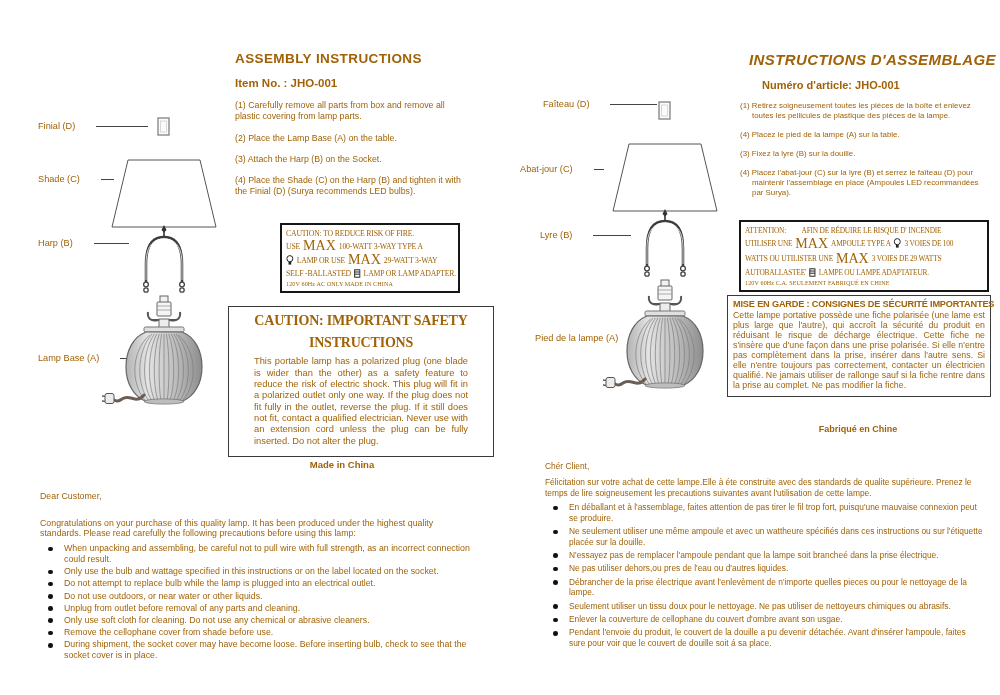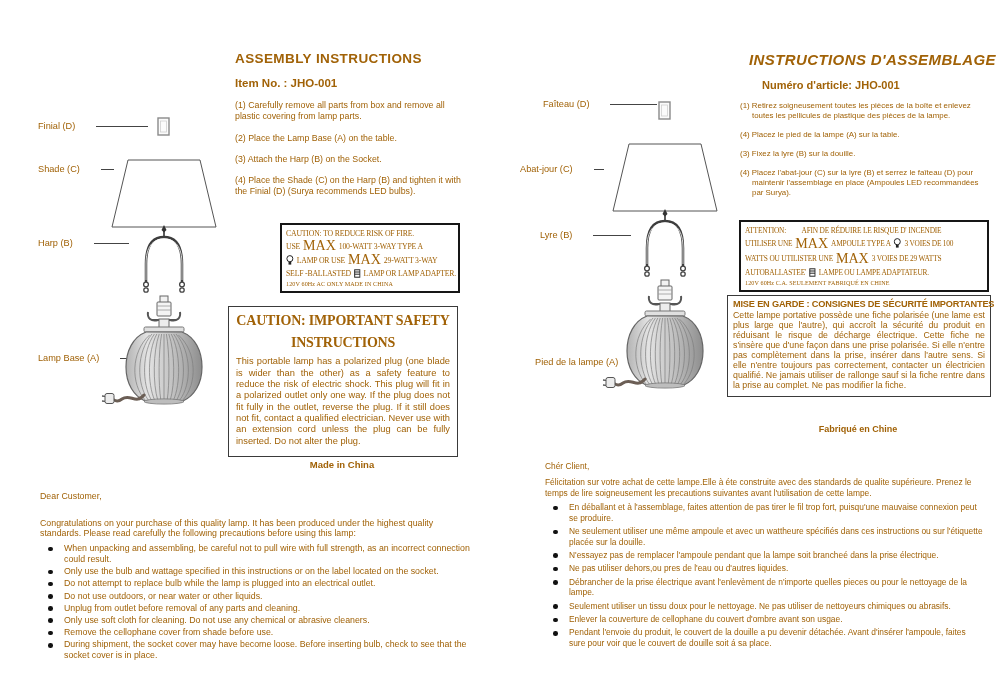--- a/index.html
+++ b/index.html
@@ -24,21 +24,21 @@
              font-family:"Liberation Serif", serif; padding:2px 4px 3px; }
   .wline { display:flex; align-items:center; gap:3px; white-space:nowrap;
            font-size:8px; letter-spacing:-0.2px; height:12px;
            transform:scaleX(0.97); transform-origin:0 50%; }
   .warnbox-fr .wline { font-size:7.6px; }
   .wline .max { font-size:14.5px; line-height:0.9; letter-spacing:0; }
   .wline.tiny { font-size:6.3px; height:9px; letter-spacing:0.1px; }
   .wgap { width:10px; }
 
   
-  .cautionbox { border:1.5px solid #3a3a3a; background:#fff; padding:3px 7px 9px; }
+  .cautionbox { border:1.5px solid #3a3a3a; background:#fff; padding:3px 25px 9px; }
   .caution-t { font-family:"Liberation Serif", serif; font-weight:bold;
                font-size:14px; text-align:center; line-height:1.55;
                letter-spacing:-0.2px; }
   .caution-b { font-size:9.3px; line-height:1.22; text-align:justify; margin-top:3px; }
 
   .misebox { border:1.5px solid #3a3a3a; background:#fff; padding:2px 5px 6px; }
   .mise-t { font-weight:bold; font-size:9.8px; white-space:nowrap;
             transform:scaleX(0.94); transform-origin:0 50%; letter-spacing:-0.2px; }
   .mise-b { font-size:8.8px; line-height:1.14; text-align:justify; margin-top:1px; }
 
@@ -188,21 +188,21 @@
       <div>INSTRUCTIONS</div>
     </div>
     <div class="caution-b">This portable lamp has a polarized plug (one blade is wider than the other) as a safety feature to reduce the risk of electric shock. This plug will fit in a polarized outlet only one way. If the plug does not fit fully in the outlet, reverse the plug. If it still does not fit, contact a qualified electrician. Never use with an extension cord unless the plug can be fully inserted. Do not alter the plug.</div>
   </div>
   <div class="abs madein" style="left:228px; top:459px; width:228px; font-size:9.5px;">Made in China</div>
 
   <div class="dlabel" style="left:38px; top:121px;">
     <span>Finial (D)</span>
       <span class="leader" style="width:52px;"></span>
   </div>
-  <div class="dlabel" style="left:38px; top:164px;">
+  <div class="dlabel" style="left:38px; top:174px;">
     <span>Shade (C)</span>
       <span class="leader" style="width:13px;"></span>
   </div>
   <div class="dlabel" style="left:38px; top:238px;">
     <span>Harp (B)</span>
       <span class="leader" style="width:35px;"></span>
   </div>
   <div class="dlabel" style="left:38px; top:353px;">
     <span>Lamp Base (A)</span>
       <span class="leader" style="width:22px;"></span>
@@ -289,21 +289,21 @@
       <span class="leader" style="width:47px;"></span>
   </div>
   <div class="dlabel" style="left:520px; top:164px;">
     <span>Abat-jour (C)</span>
       <span class="leader" style="width:10px;"></span>
   </div>
   <div class="dlabel" style="left:540px; top:230px;">
     <span>Lyre (B)</span>
       <span class="leader" style="width:38px;"></span>
   </div>
-  <div class="dlabel" style="left:535px; top:357px;">
+  <div class="dlabel" style="left:535px; top:333px;">
     <span>Pied de la lampe (A)</span>
       <span class="leader" style="width:8px;"></span>
   </div>
 
   <svg class="abs" style="left:597px; top:96px;" width="132" height="300" viewBox="-6 0 132 300">
     <use href="#lampFig"></use>
   </svg>
 
   <div class="abs cust-fr" style="left:545px; top:461px; width:438px;">
     <div class="cust-greet" style="margin-bottom:2px;">Chér Client,</div>

